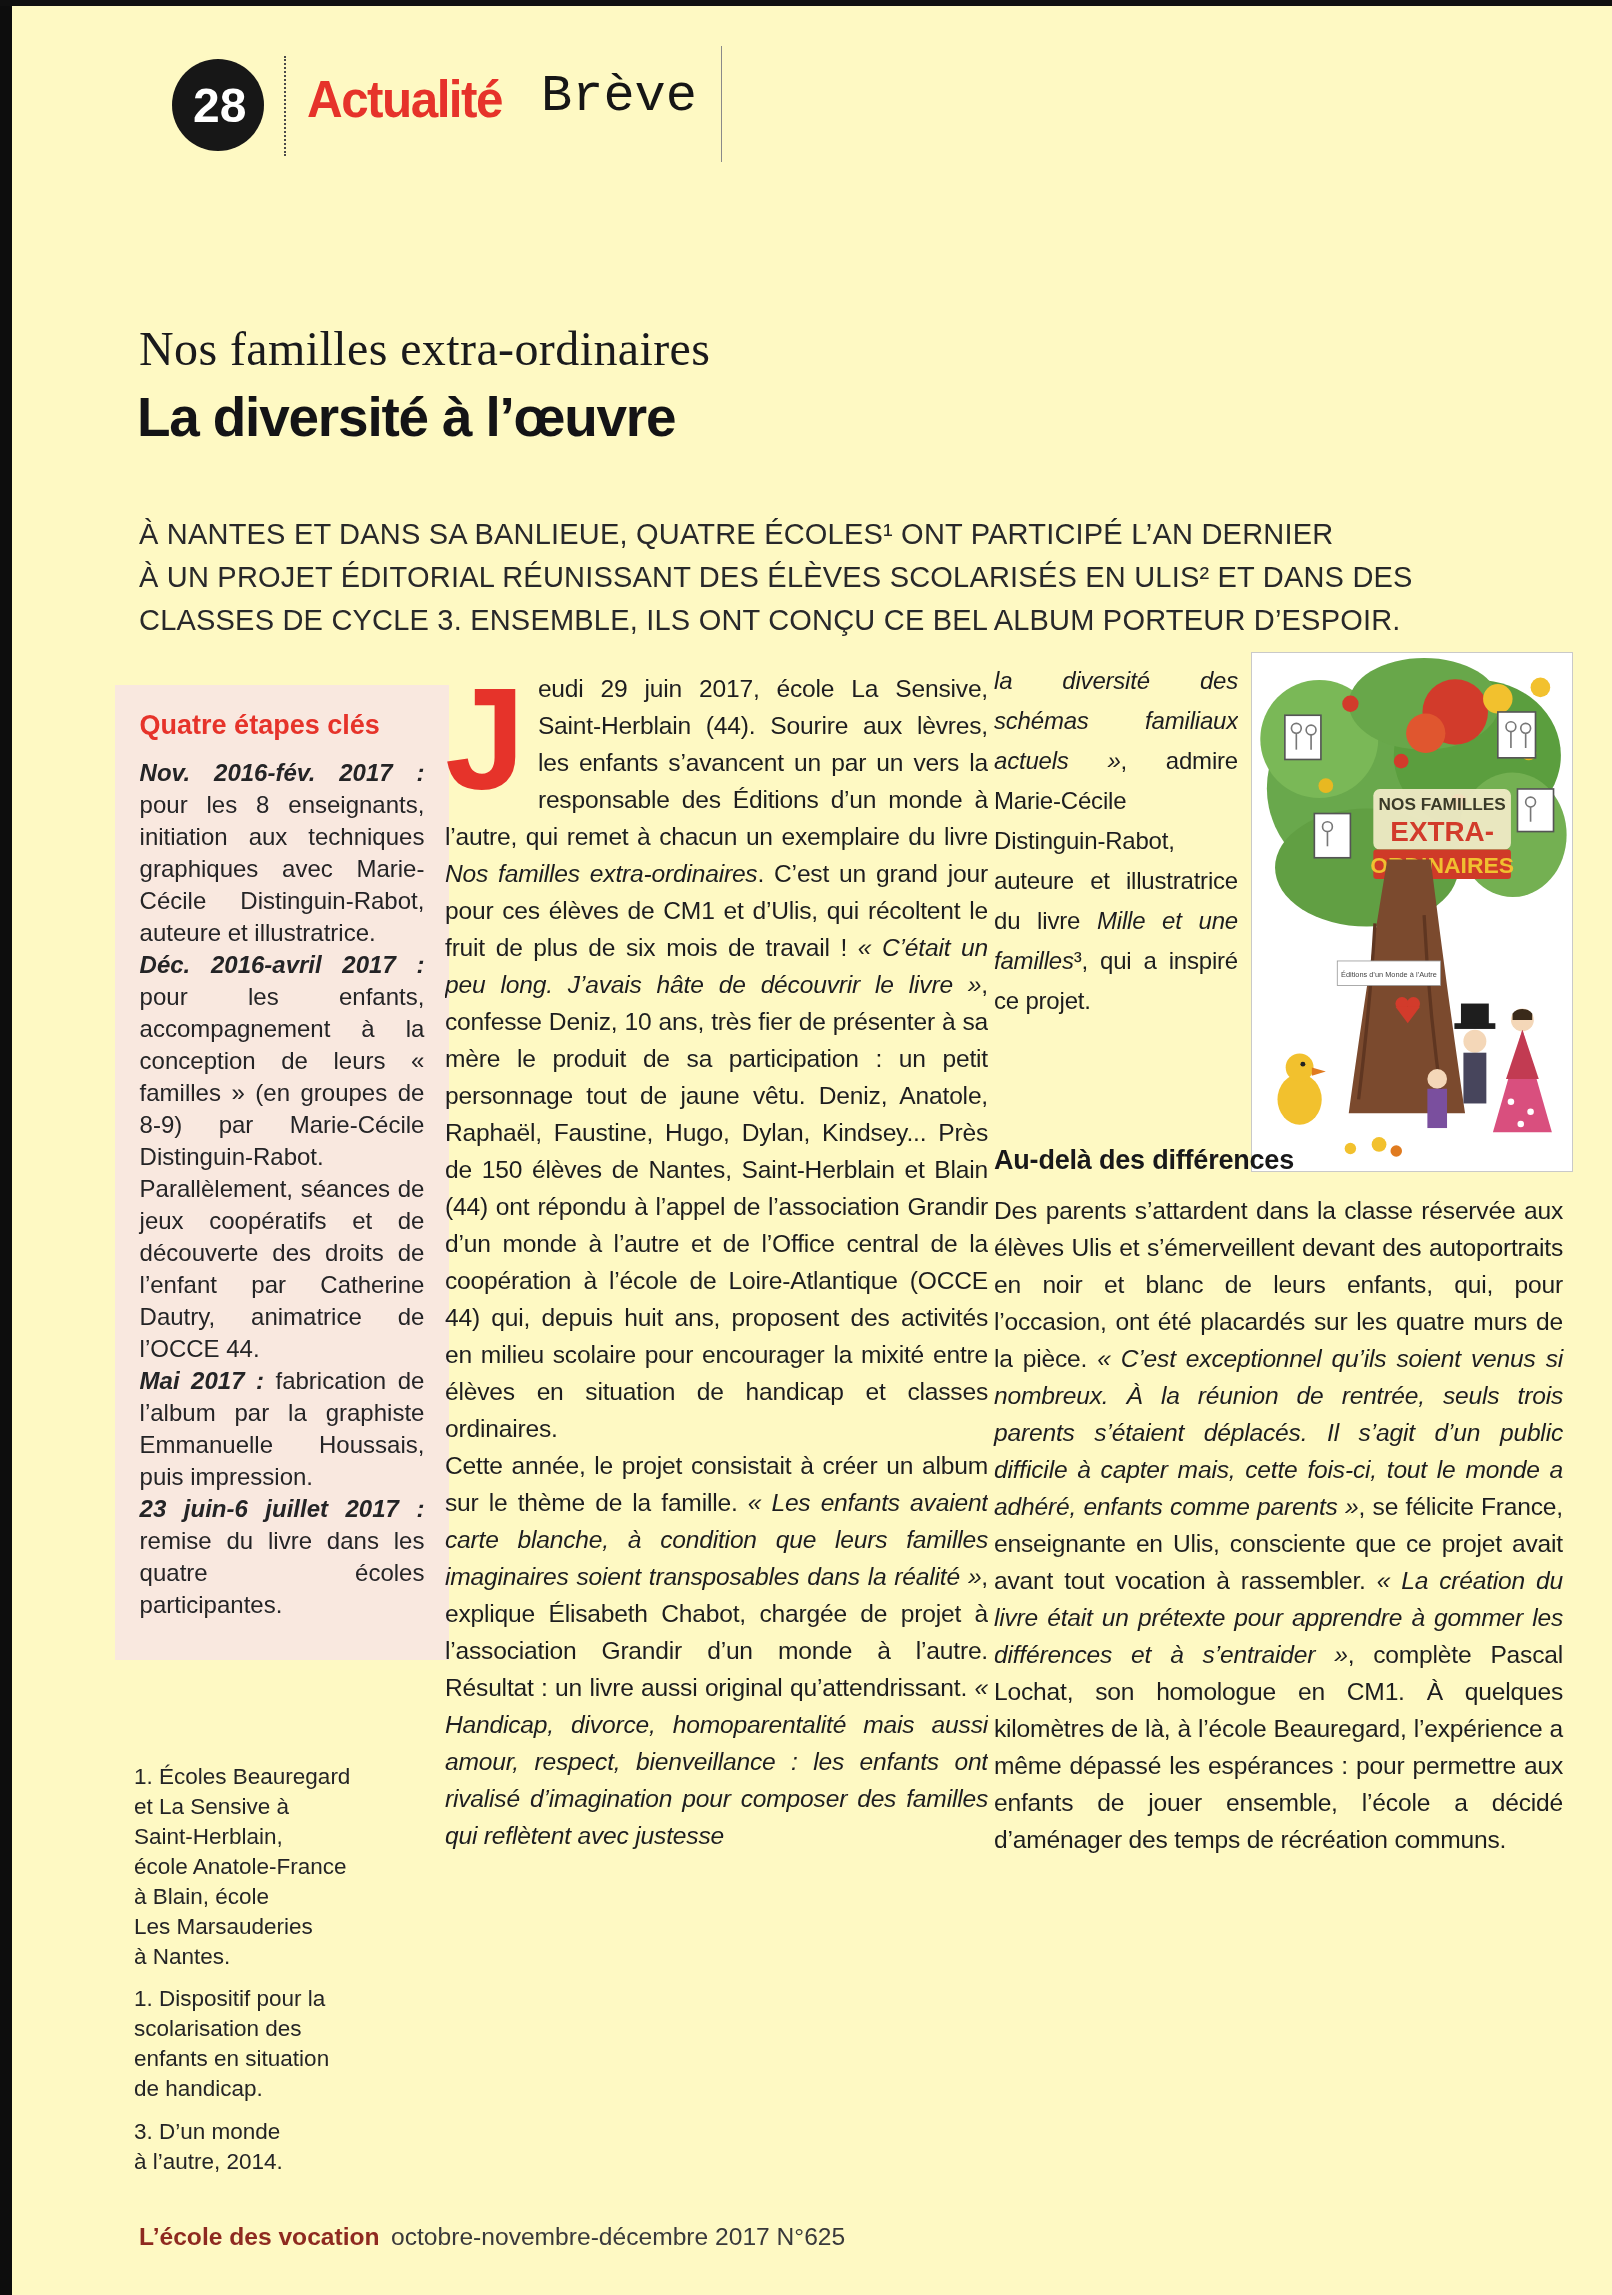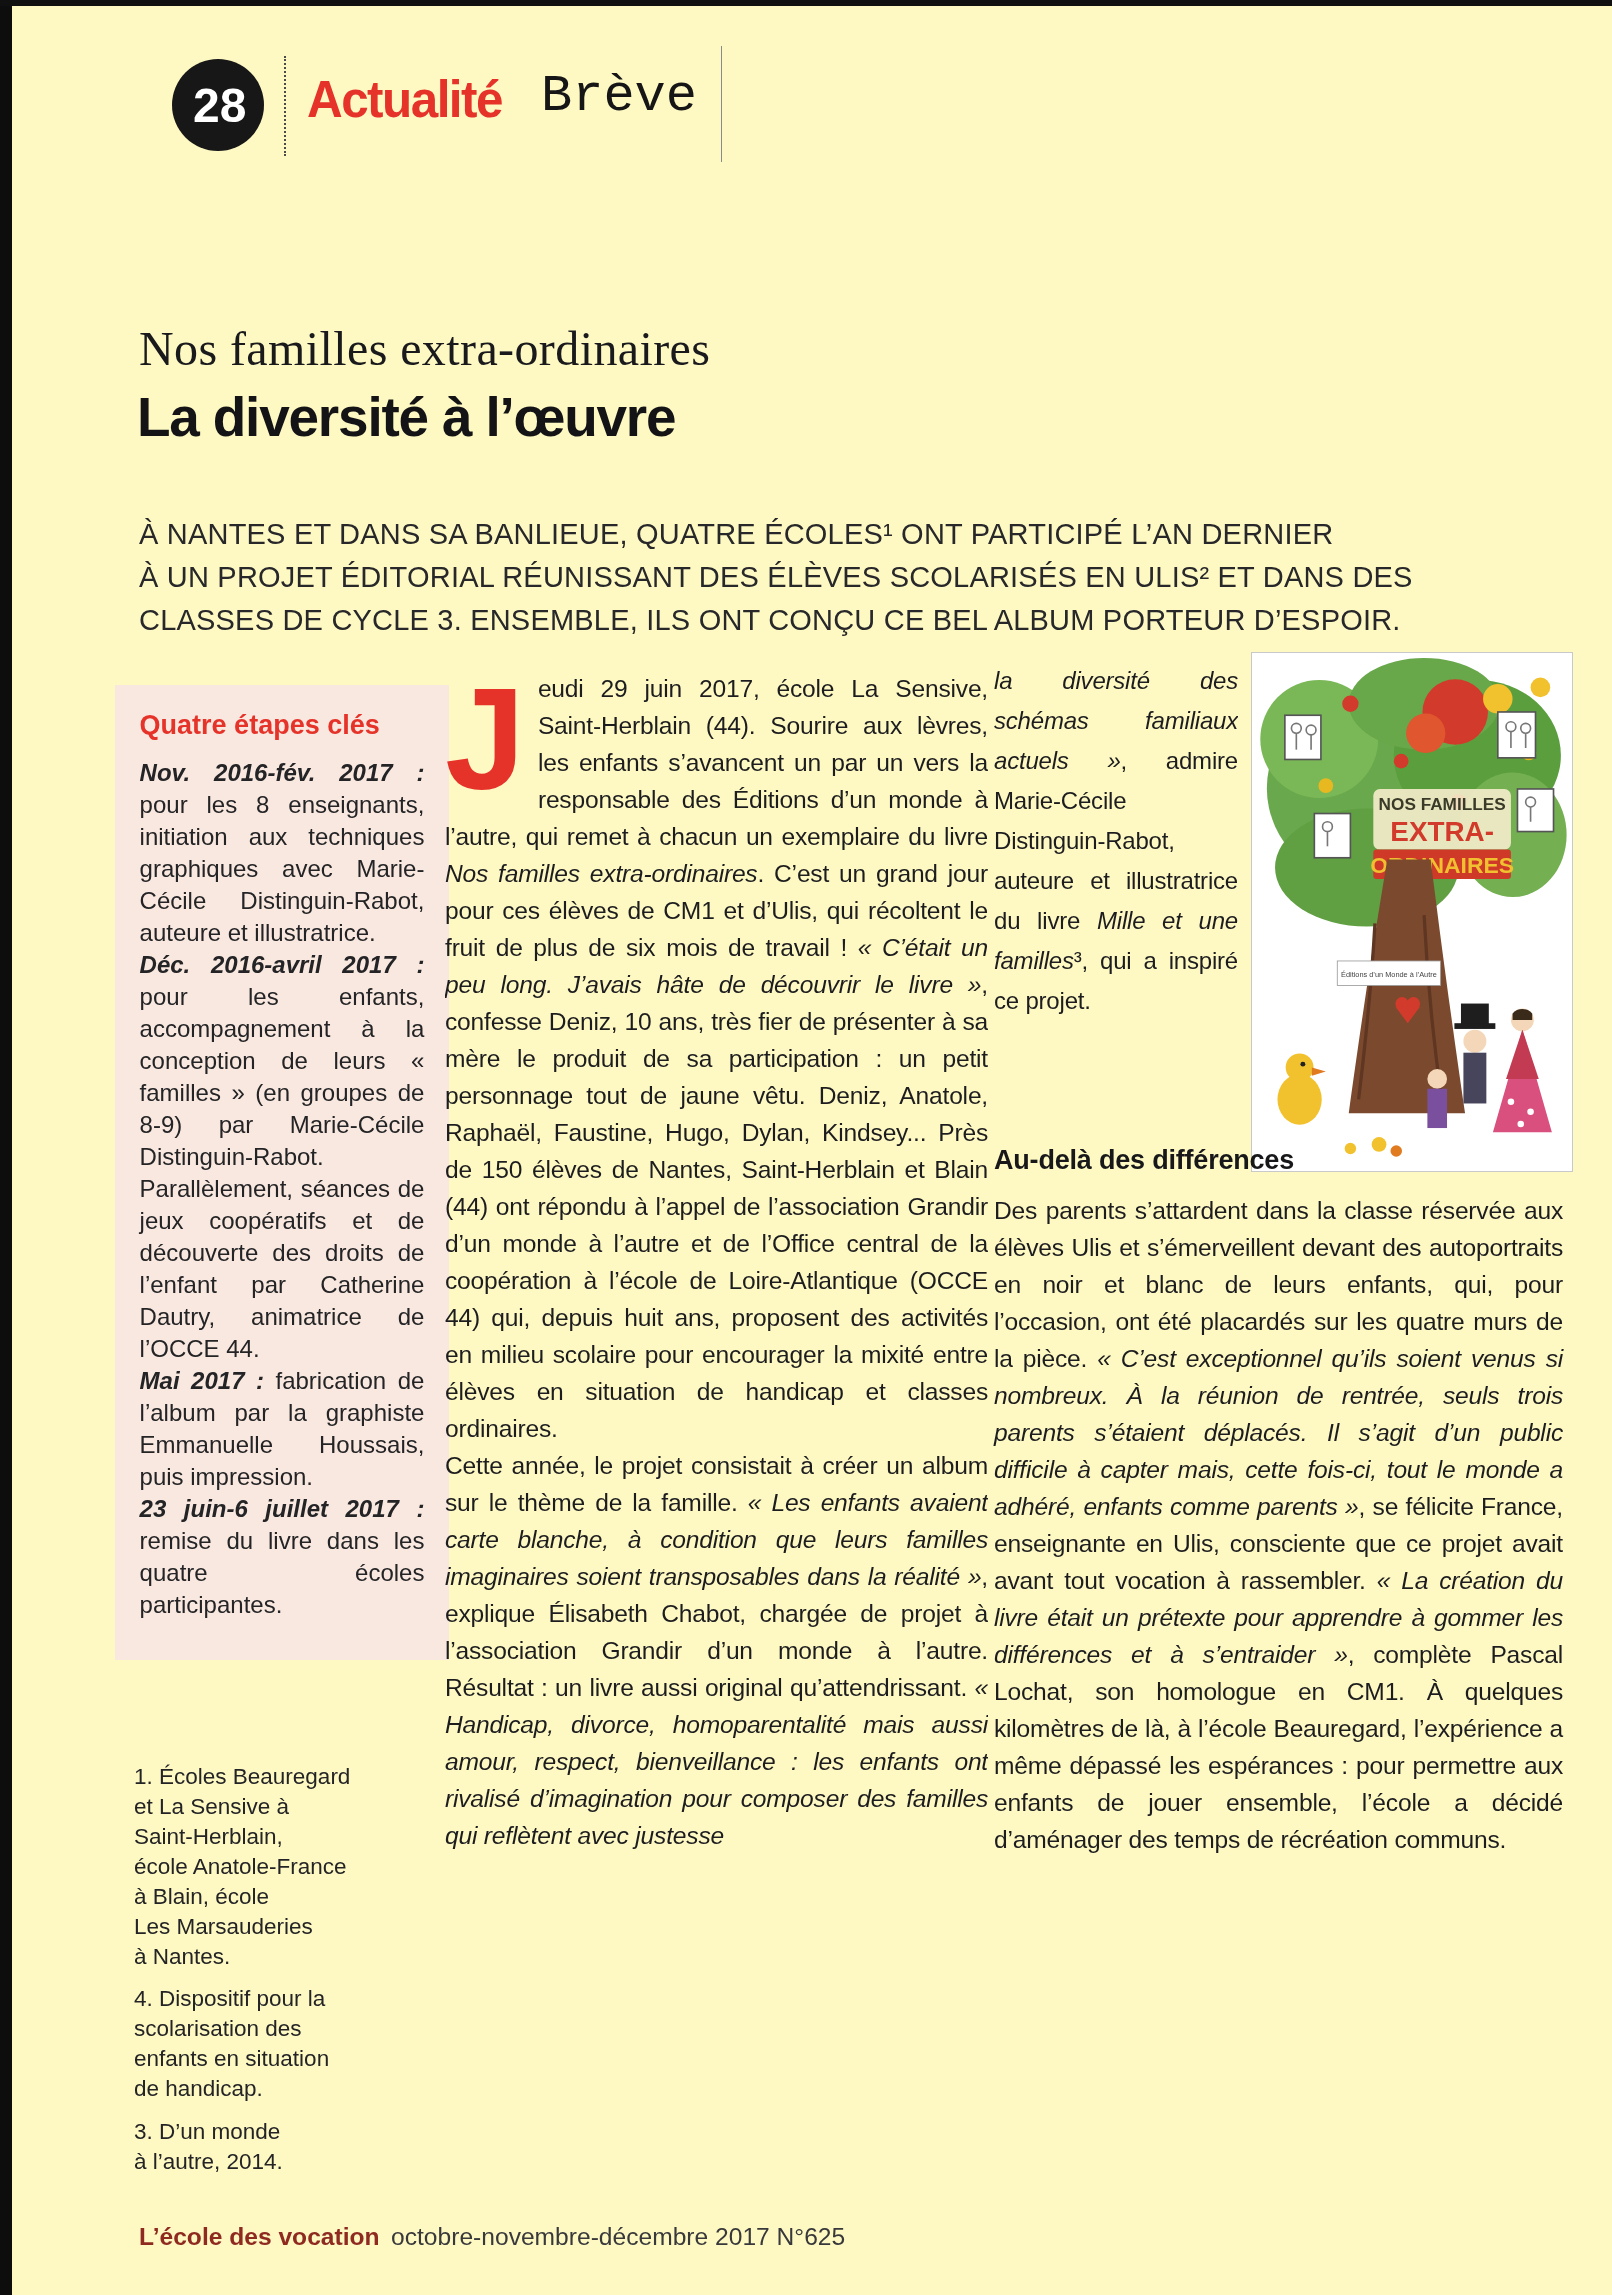--- a/index.html
+++ b/index.html
@@ -93,21 +93,21 @@
   </div>
 
   <div class="abs footnotes">
     <p>1. Écoles Beauregard
 et La Sensive à
 Saint-Herblain,
 école Anatole-France
 à Blain, école
 Les Marsauderies
 à Nantes.</p>
-    <p>4. Dispositif pour la
+    <p>1. Dispositif pour la
 scolarisation des
 enfants en situation
 de handicap.</p>
     <p>3. D’un monde
 à l’autre, 2014.</p>
   </div>
 
   <div class="abs col1">
     <p><span class="dropcap">J</span><span><span>eudi 29 juin 2017, école La Sensive, Saint-Herblain (44). Sourire aux lèvres, les enfants s’avancent un par un vers la responsable des Éditions d’un monde à l’autre, qui remet à chacun un exemplaire du livre </span><span class="it">Nos familles extra-ordinaires</span><span>. C’est un grand jour pour ces élèves de CM1 et d’Ulis, qui récoltent le fruit de plus de six mois de travail ! </span><span class="it">« C’était un peu long. J’avais hâte de découvrir le livre »</span><span>, confesse Deniz, 10 ans, très fier de présenter à sa mère le produit de sa participation : un petit personnage tout de jaune vêtu. Deniz, Anatole, Raphaël, Faustine, Hugo, Dylan, Kindsey... Près de 150 élèves de Nantes, Saint-Herblain et Blain (44) ont répondu à l’appel de l’association Grandir d’un monde à l’autre et de l’Office central de la coopération à l’école de Loire-Atlantique (OCCE 44) qui, depuis huit ans, proposent des activités en milieu scolaire pour encourager la mixité entre élèves en situation de handicap et classes ordinaires.</span></span></p>
     <p><span>Cette année, le projet consistait à créer un album sur le thème de la famille. </span><span class="it">« Les enfants avaient carte blanche, à condition que leurs familles imaginaires soient transposables dans la réalité »</span><span>, explique Élisabeth Chabot, chargée de projet à l’association Grandir d’un monde à l’autre. Résultat : un livre aussi original qu’attendrissant. </span><span class="it">« Handicap, divorce, homoparentalité mais aussi amour, respect, bienveillance : les enfants ont rivalisé d’imagination pour composer des familles qui reflètent avec justesse</span></p>

